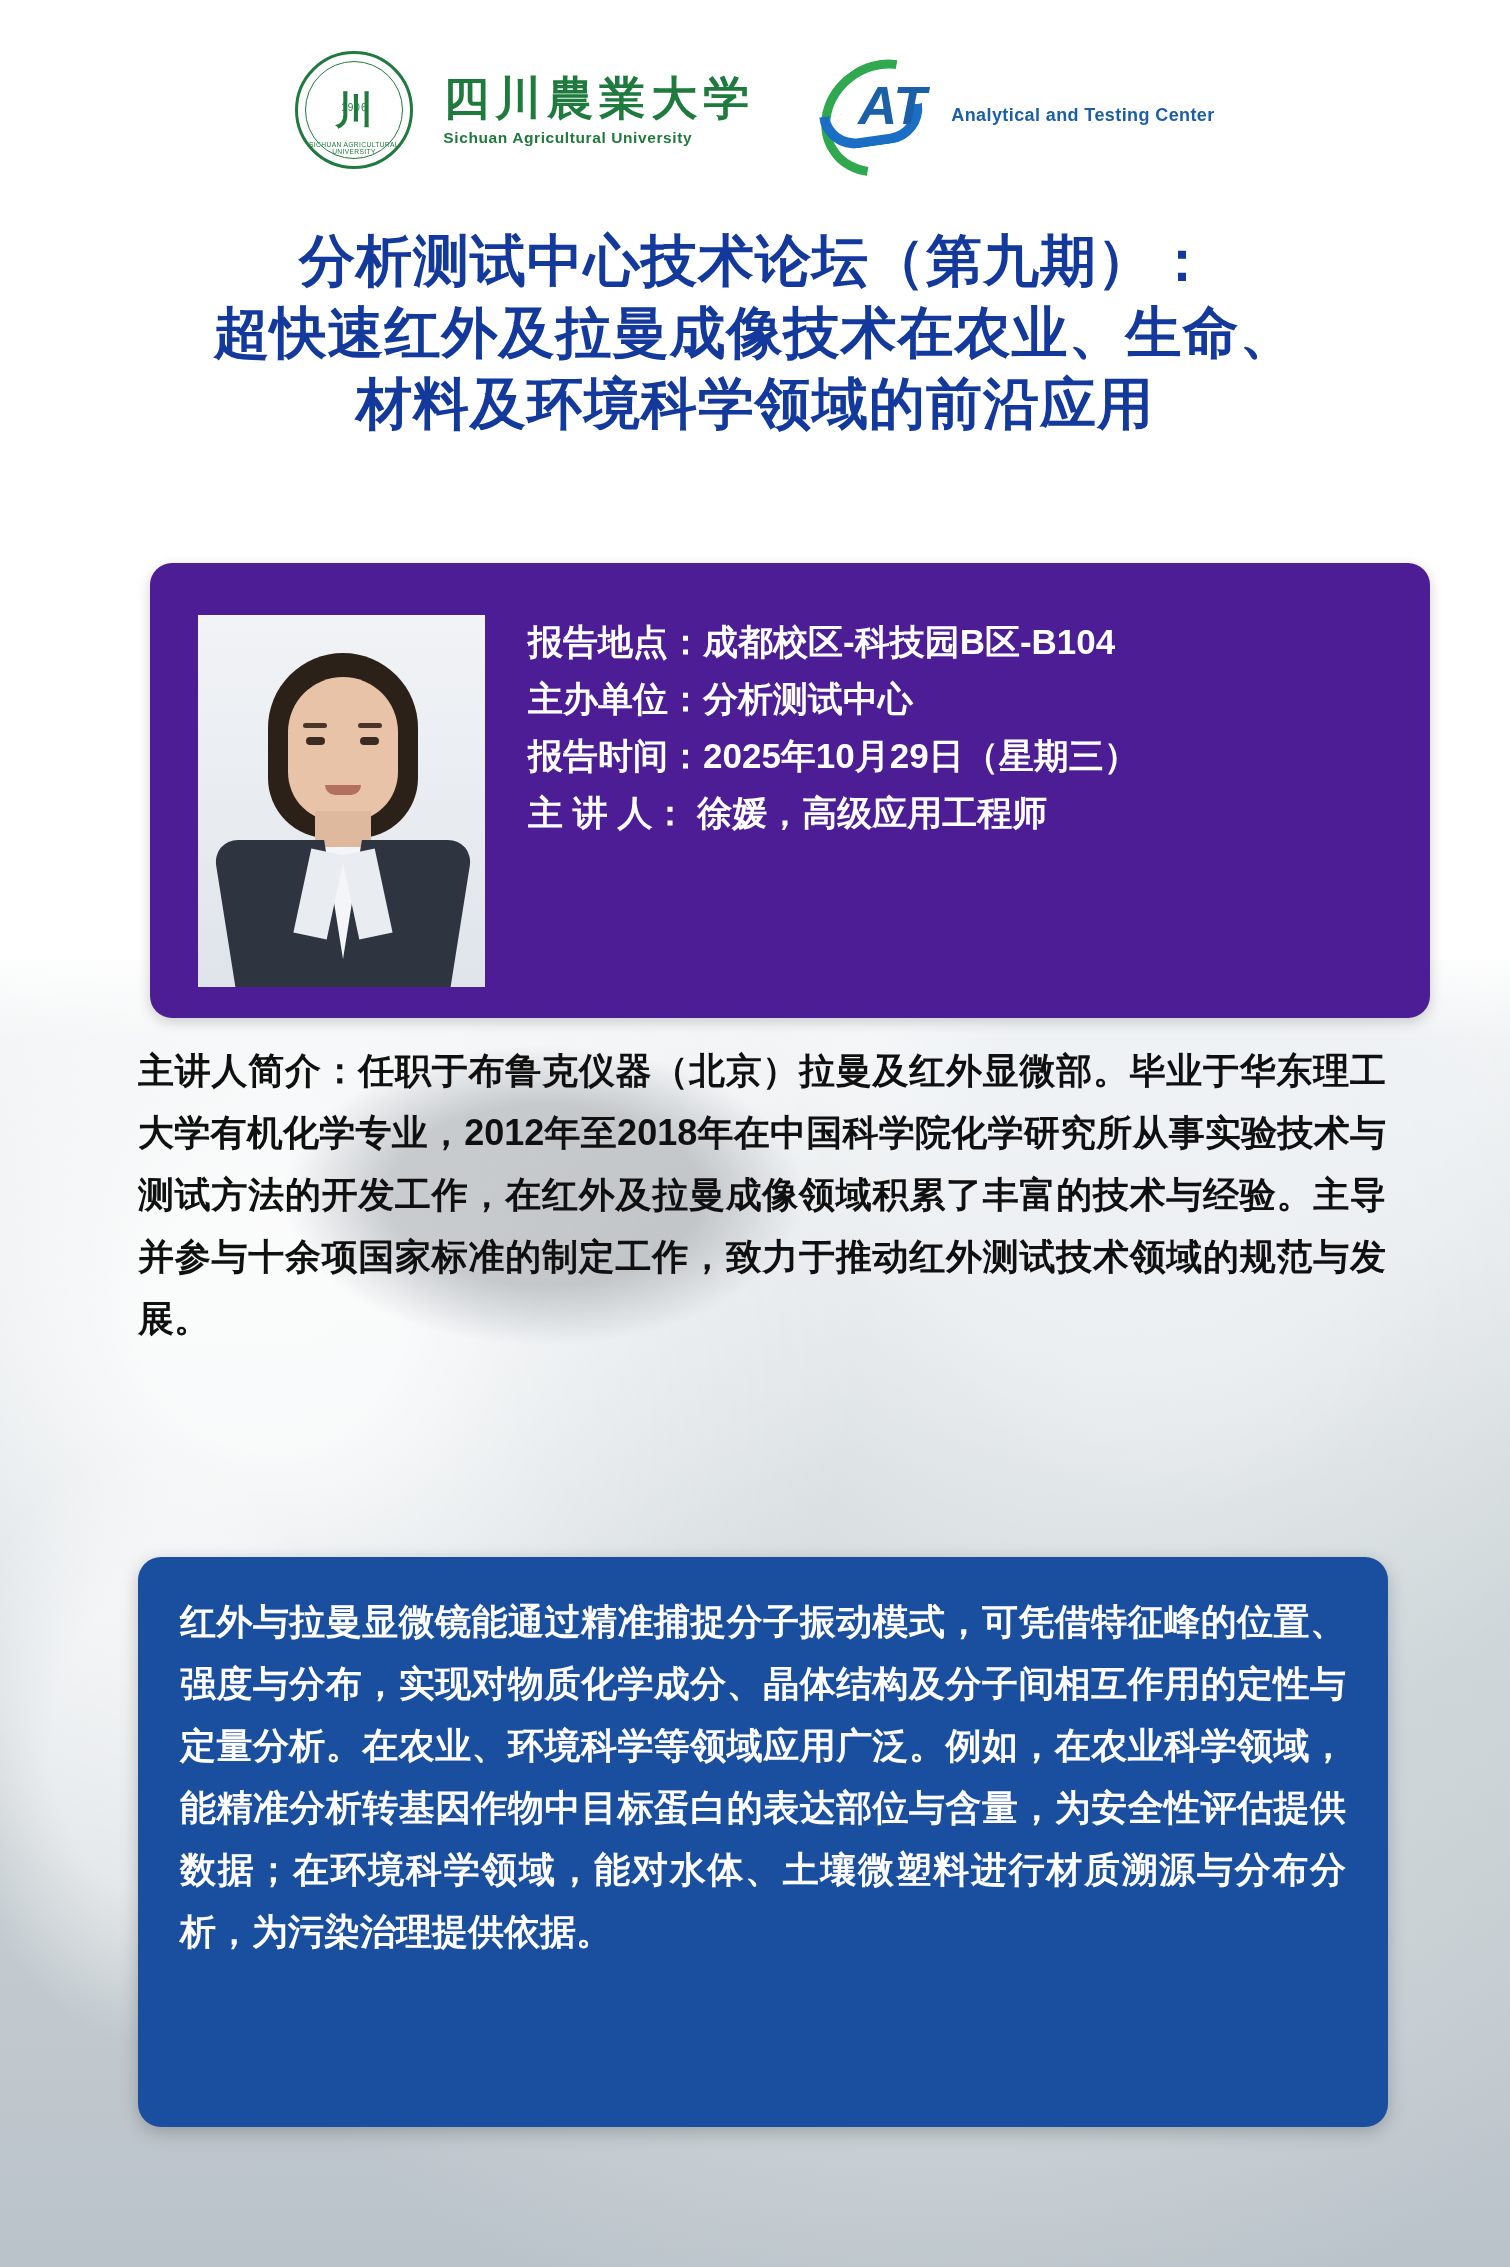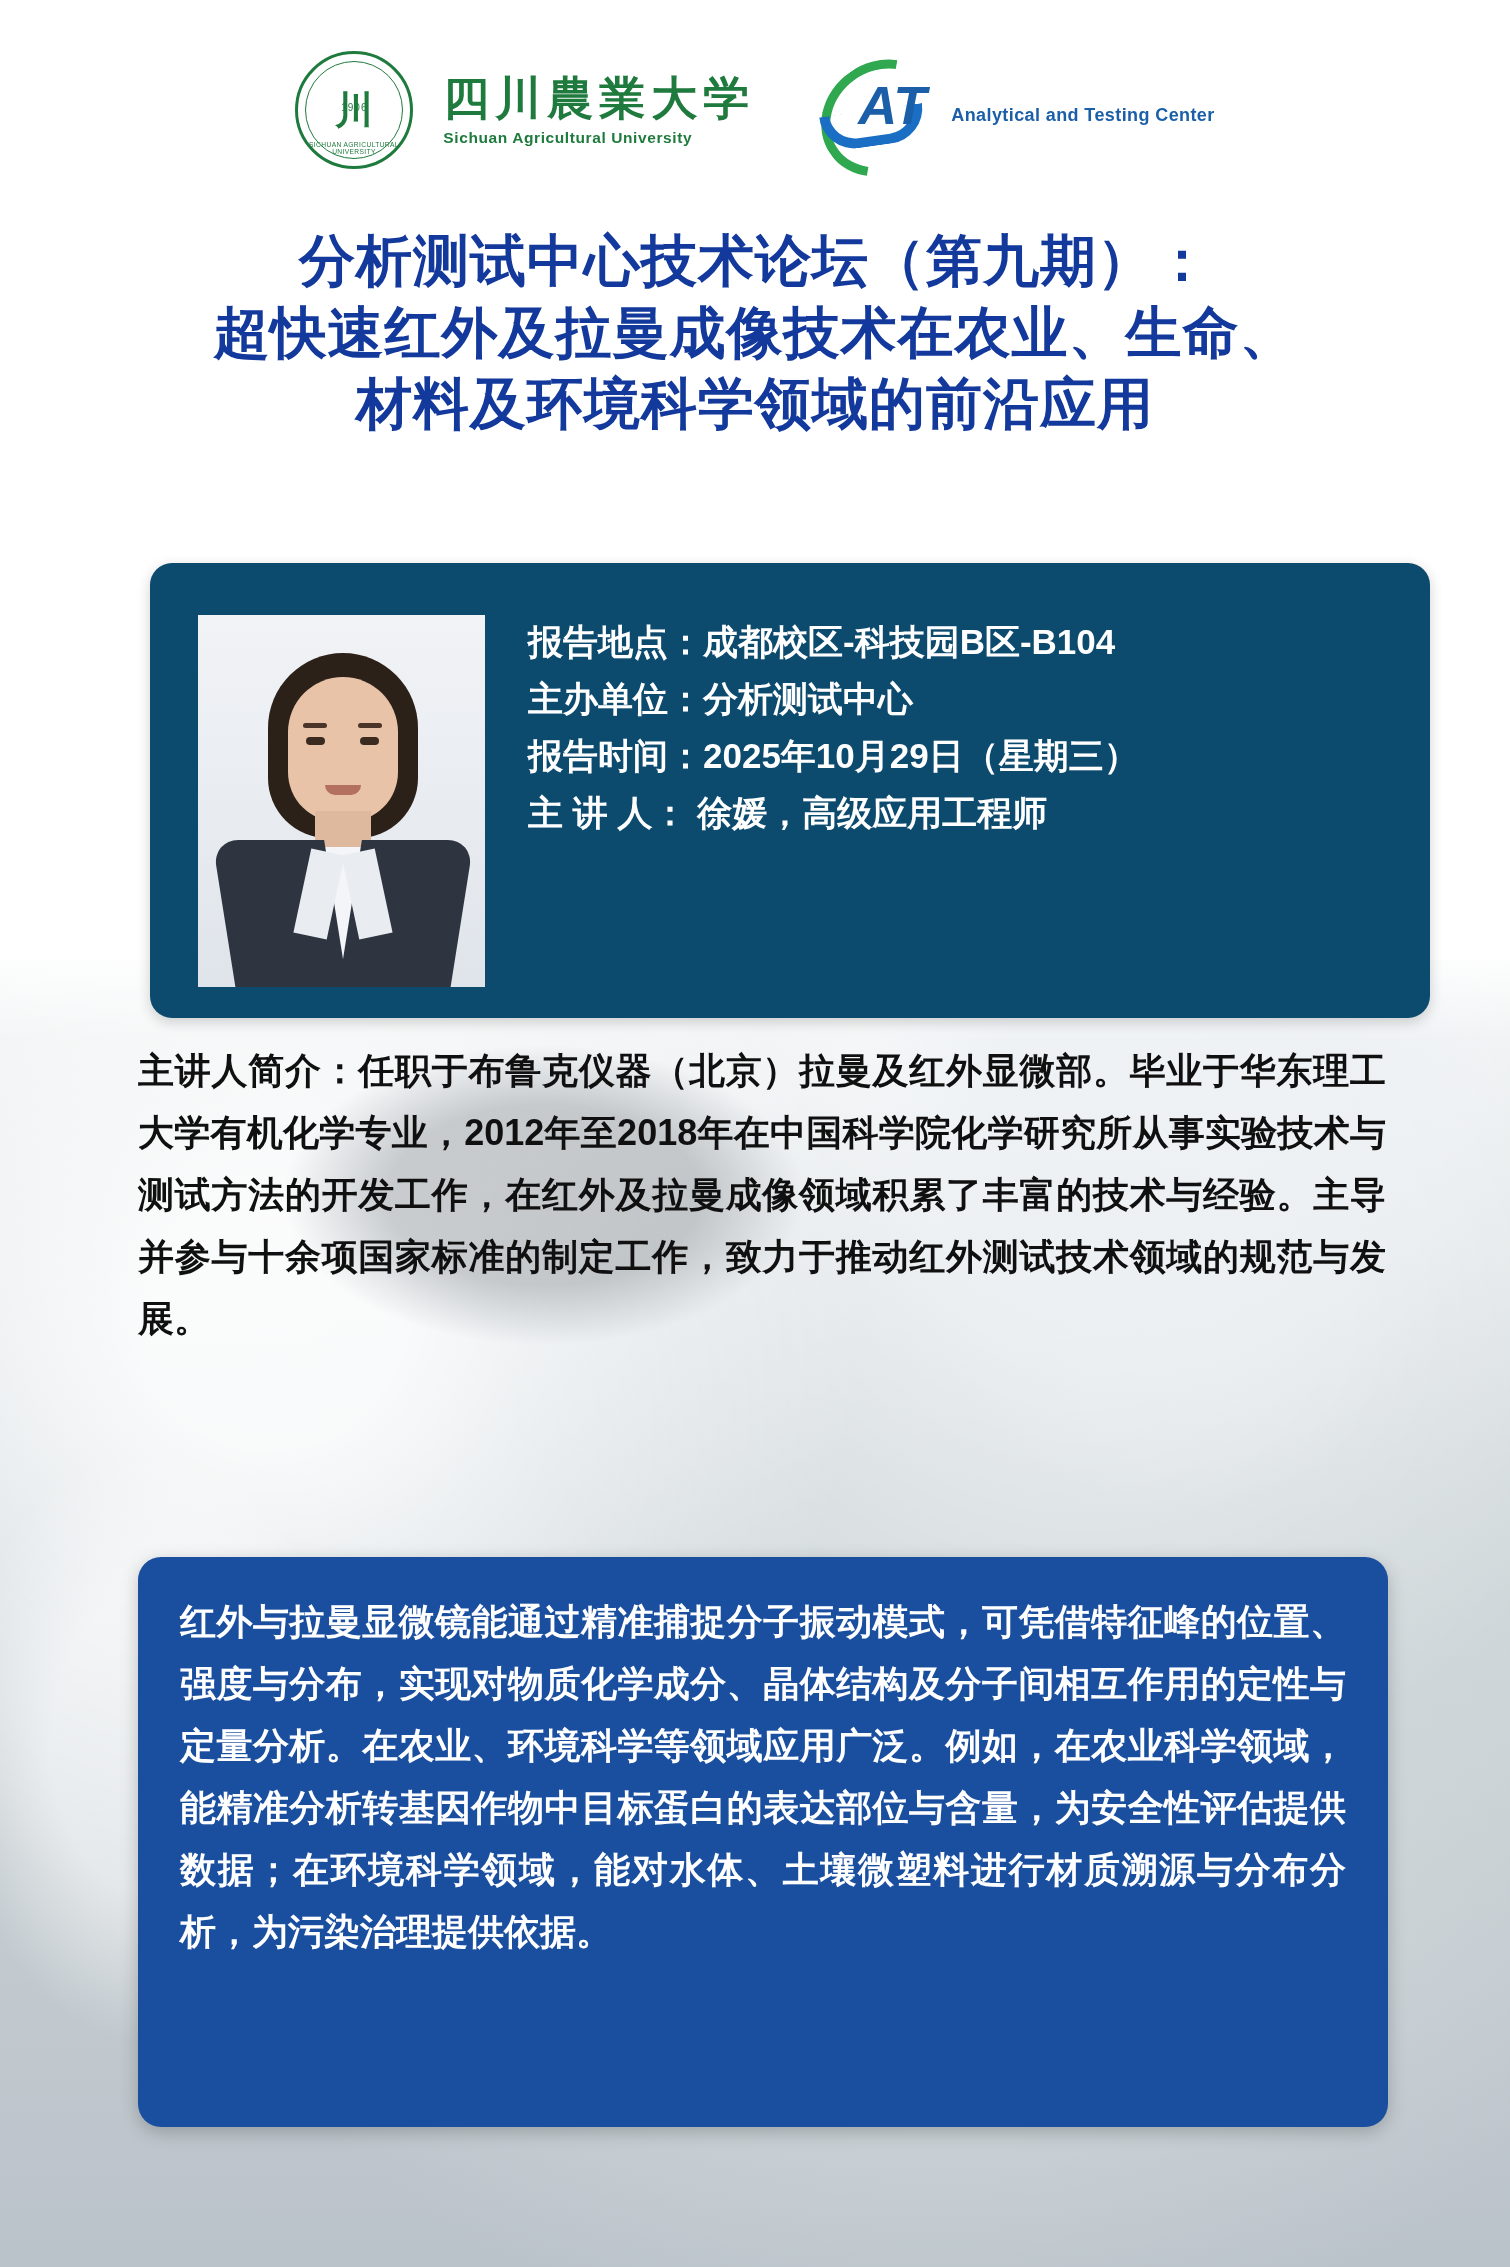--- a/index.html
+++ b/index.html
@@ -224,21 +224,21 @@
     white-space: nowrap;
   }
 
   
   #info-card {
     position: absolute;
     left: 150px;
     top: 563px;
     width: 1280px;
     height: 455px;
-    background: #0c4a6e;
+    background: #4c1d95;
     border-radius: 22px;
     box-shadow: 0 4px 14px rgba(0,0,0,0.18);
   }
   #speaker-photo {
     position: absolute;
     left: 48px;
     top: 52px;
     width: 287px;
     height: 372px;
     background: linear-gradient(180deg, #eef1f5 0%, #e6eaef 100%);

